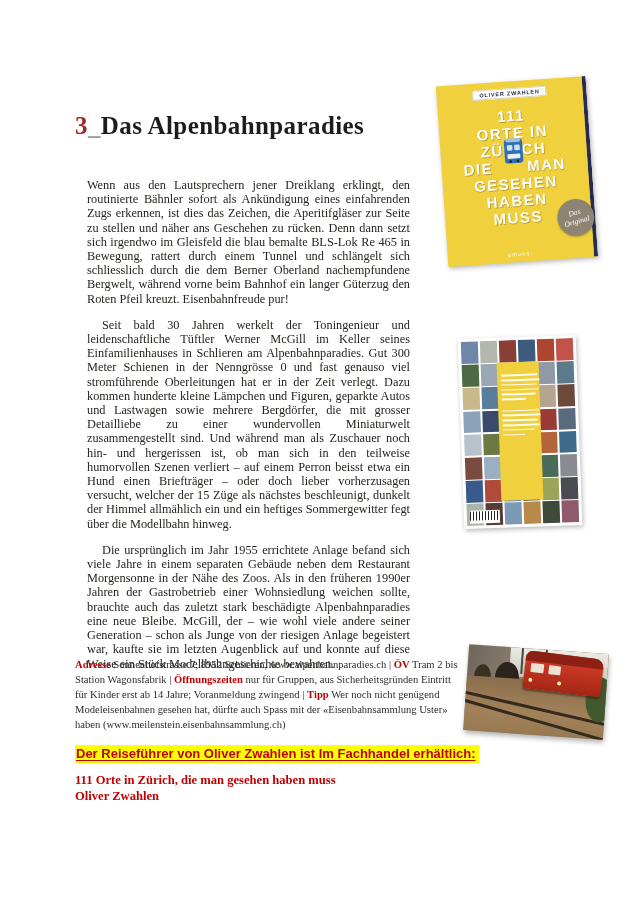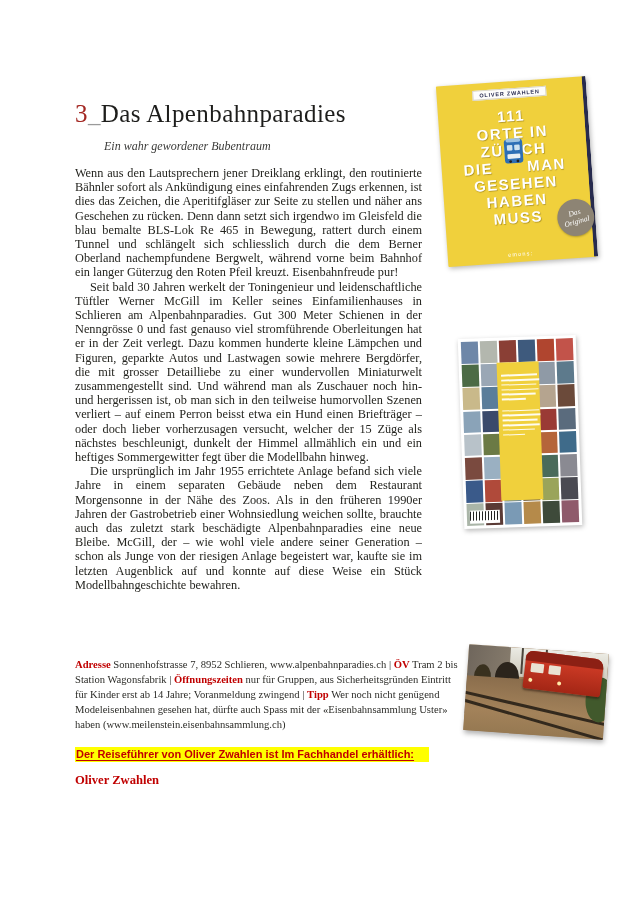--- a/index.html
+++ b/index.html
@@ -1,41 +1,41 @@
 <!DOCTYPE html>
 <html><head>
 <meta charset="utf-8">
 <style>
   html,body{margin:0;padding:0;background:#ffffff;}
   .page{position:relative;width:640px;height:904px;background:#ffffff;overflow:hidden;
         font-family:"Liberation Serif",serif;color:#222;}
 
   
-  .chapter-heading{position:absolute;left:75px;top:100px;margin:0;
-        font-size:25px;font-weight:normal;letter-spacing:.4px;color:#1d1d1b;white-space:nowrap;}
+  .chapter-heading{position:absolute;left:75px;top:112px;margin:0;
+        font-size:25px;font-weight:bold;letter-spacing:.4px;color:#1d1d1b;white-space:nowrap;}
   .chapter-heading .num{color:#a32722;}
   .chapter-heading .sep{color:#9a9a9a;}
   .subtitle{position:absolute;left:104px;top:139px;font-style:italic;font-size:12px;color:#3a3a38;}
 
   
   .article{position:absolute;left:75px;top:166px;width:347px;
         font-size:12.3px;line-height:14.2px;text-align:justify;color:#24241f;}
-  .article p{margin:0;}
+  .article p{margin:12px;}
   .article p.ind{text-indent:15px;}
 
   
   .info{position:absolute;left:75px;top:657px;width:384px;
         font-size:10.6px;line-height:15px;color:#2c2c28;}
   .info .lbl{font-weight:bold;color:#c00000;}
 
   
   .avail-head{position:absolute;left:75px;top:744px;}
   .avail-head .hl{background:#ffff00;color:#c00000;font-family:"Liberation Sans",sans-serif;
-        font-weight:bold;font-size:11px;text-decoration:underline;
-        text-decoration-color:#c00000;text-underline-offset:2px;padding:1px 15px 2px 1px;}
+        font-weight:bold;font-size:13px;text-decoration:underline;
+        text-decoration-color:#c00000;text-underline-offset:2px;padding:1px 3px 2px 1px;}
   .avail-list{position:absolute;left:75px;top:772px;color:#c00000;
         font-weight:bold;font-size:12.6px;line-height:16.4px;}
 
   
   .cover{position:absolute;left:442px;top:81px;width:146px;height:181px;
         background:#f0d03c;border-right:4px solid #272b4e;border-radius:1px;
         transform:rotate(-4deg);box-shadow:1px 2px 5px rgba(0,0,0,.28);}
   .cover-author-box{position:absolute;top:7px;left:50%;transform:translateX(-50%);
         background:#fdfdfb;border:1px solid #d8d4c4;padding:1px 6px;white-space:nowrap;
         font-family:"Liberation Sans",sans-serif;font-size:5.5px;font-weight:bold;
@@ -96,34 +96,34 @@
         border-radius:50%;}
   .tp-pole{position:absolute;width:1.5px;height:30%;background:#4a443a;top:0;}
   .tp-pole.p1{left:38%;} .tp-pole.p2{left:55%;}
 </style>
 </head>
 <body>
 
 <div class="page">
 
   <h1 class="chapter-heading"><span class="num">3</span><span class="sep">_</span><span class="t">Das Alpenbahnparadies</span></h1>
-  <div class="subtitle">Ein wahr gewordener Bubentraum</div>
 
   <div class="article">
     <p>Wenn aus den Lautsprechern jener Dreiklang erklingt, den routinierte Bähnler sofort als Ankündigung eines einfahrenden Zugs erkennen, ist dies das Zeichen, die Aperitifgläser zur Seite zu stellen und näher ans Geschehen zu rücken. Denn dann setzt sich irgendwo im Gleisfeld die blau bemalte BLS-Lok Re 465 in Bewegung, rattert durch einem Tunnel und schlängelt sich schliesslich durch die dem Berner Oberland nachempfundene Bergwelt, während vorne beim Bahnhof ein langer Güterzug den Roten Pfeil kreuzt. Eisenbahnfreude pur!</p>
     <p class="ind">Seit bald 30 Jahren werkelt der Toningenieur und leidenschaftliche Tüftler Werner McGill im Keller seines Einfamilienhauses in Schlieren am Alpenbahnparadies. Gut 300 Meter Schienen in der Nenngrösse 0 und fast genauso viel stromführende Oberleitungen hat er in der Zeit verlegt. Dazu kommen hunderte kleine Lämpchen und Figuren, geparkte Autos und Lastwagen sowie mehrere Bergdörfer, die mit grosser Detailliebe zu einer wundervollen Miniaturwelt zusammengestellt sind. Und während man als Zuschauer noch hin- und hergerissen ist, ob man sich in den teilweise humorvollen Szenen verliert – auf einem Perron beisst etwa ein Hund einen Briefträger – oder doch lieber vorherzusagen versucht, welcher der 15 Züge als nächstes beschleunigt, dunkelt der Himmel allmählich ein und ein heftiges Sommergewitter fegt über die Modellbahn hinweg.</p>
     <p class="ind">Die ursprünglich im Jahr 1955 errichtete Anlage befand sich viele Jahre in einem separaten Gebäude neben dem Restaurant Morgensonne in der Nähe des Zoos. Als in den früheren 1990er Jahren der Gastrobetrieb einer Wohnsiedlung weichen sollte, brauchte auch das zuletzt stark beschädigte Alpenbahnparadies eine neue Bleibe. McGill, der – wie wohl viele andere seiner Generation – schon als Junge von der riesigen Anlage begeistert war, kaufte sie im letzten Augenblick auf und konnte auf diese Weise ein Stück Modellbahngeschichte bewahren.</p>
   </div>
 
   <div class="info"><span class="lbl">Adresse</span><span> Sonnenhofstrasse 7, 8952 Schlieren, www.alpenbahnparadies.ch  | </span><span class="lbl">ÖV</span><span> Tram 2 bis Station Wagonsfabrik | </span><span class="lbl">Öffnungszeiten</span><span> nur für Gruppen, aus Sicherheitsgründen Eintritt für Kinder erst ab 14 Jahre; Voranmeldung zwingend  | </span><span class="lbl">Tipp</span><span> Wer noch nicht genügend Modeleisenbahnen gesehen hat, dürfte auch Spass mit der «Eisenbahnsammlung Uster» haben (www.meilenstein.eisenbahnsammlung.ch)</span></div>
 
   <div class="avail-head">
     <span class="hl">Der Reiseführer von Oliver Zwahlen ist Im Fachhandel erhältlich:</span>
   </div>
   <div class="avail-list">
+    <div>111 Orte in Zürich, die man gesehen haben muss</div>
     <div>Oliver Zwahlen</div>
   </div>
 
   <div class="cover">
     <div class="cover-author-box">OLIVER ZWAHLEN</div>
     <div class="cover-title">
       <div>111</div>
       <div>ORTE IN</div>
       <div>ZÜRICH</div>
       <div class="l4">

